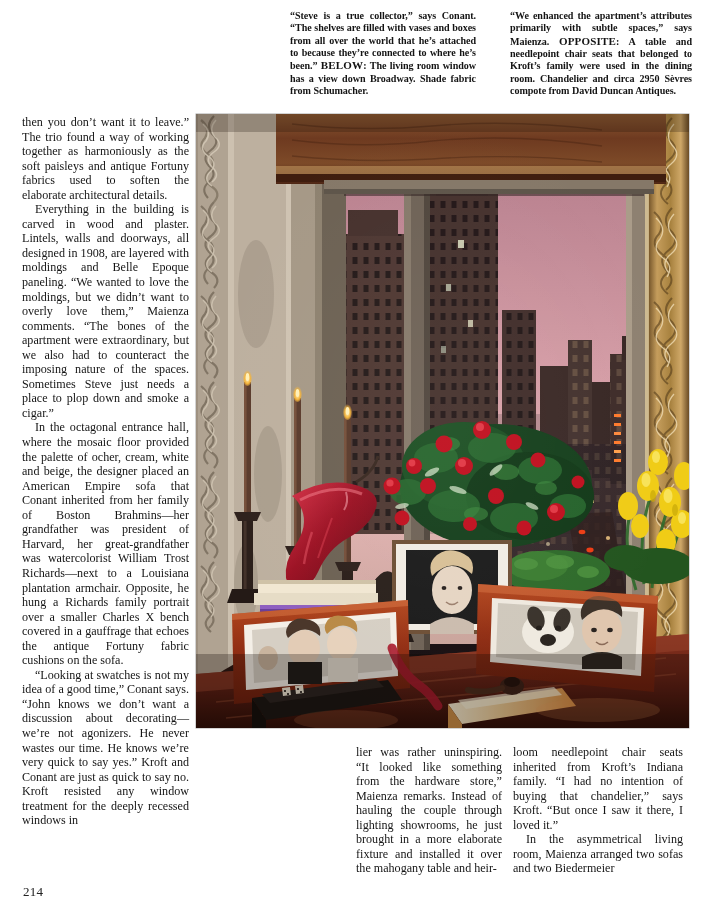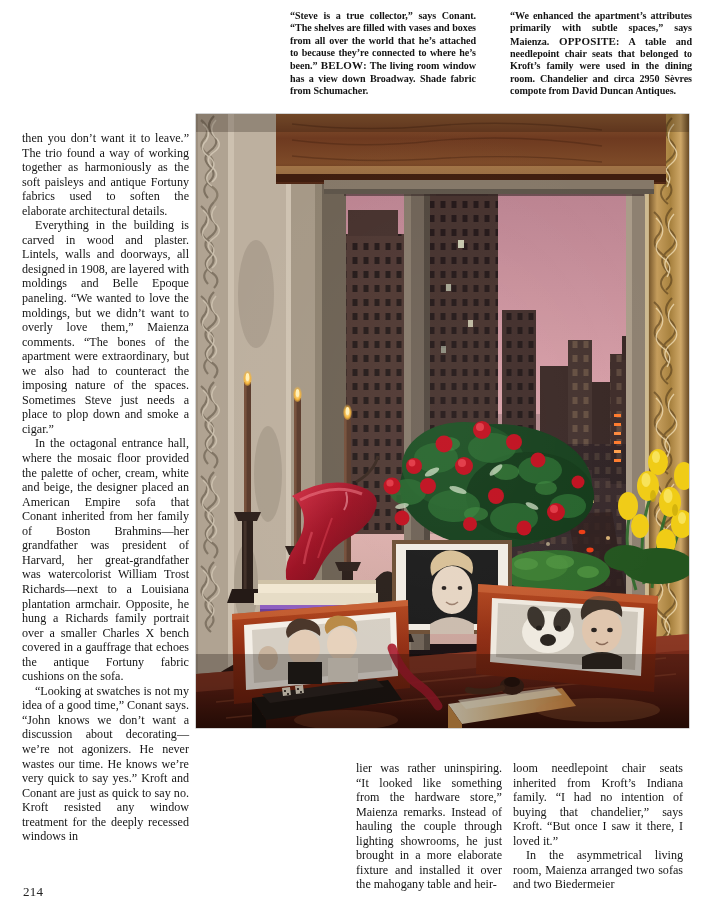--- a/index.html
+++ b/index.html
@@ -53,21 +53,20 @@
 
   
   .body-col {
     position: absolute;
     font-size: 12.1px;
     line-height: 14.55px;
     text-align: justify;
     text-justify: inter-word;
     color: #151515;
     hyphens: manual;
-    margin-top: 16px;
   }
   .body-col p {
     margin: 0;
     text-indent: 13px;
   }
   .body-col p.nofirst { text-indent: 0; }
 
   
   .col-left {
     left: 22px;

